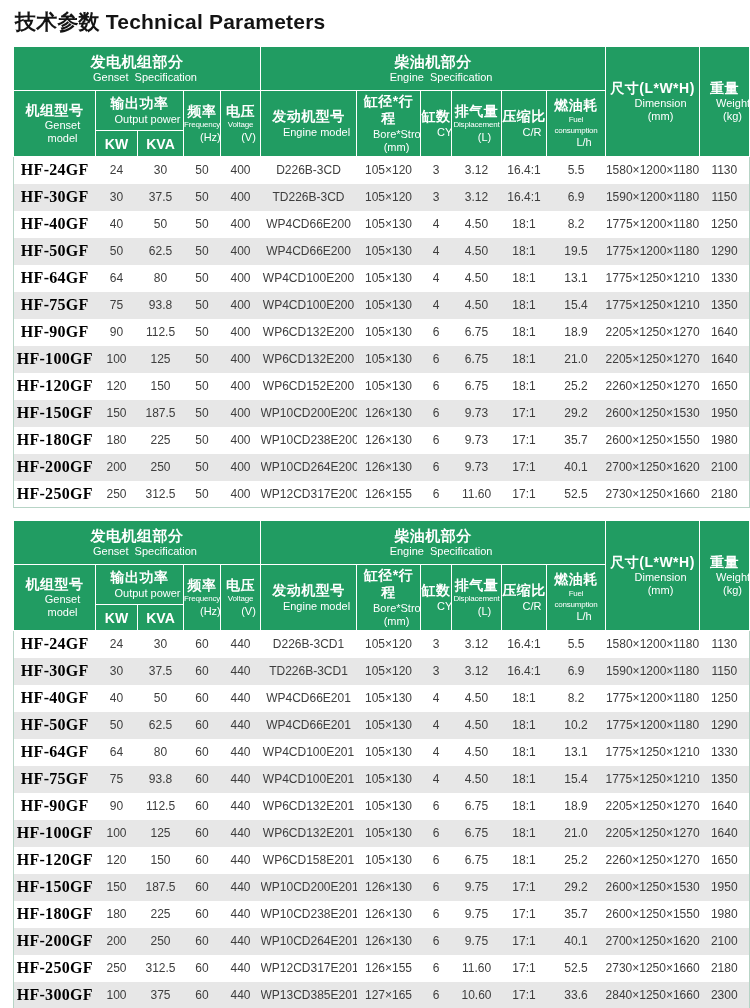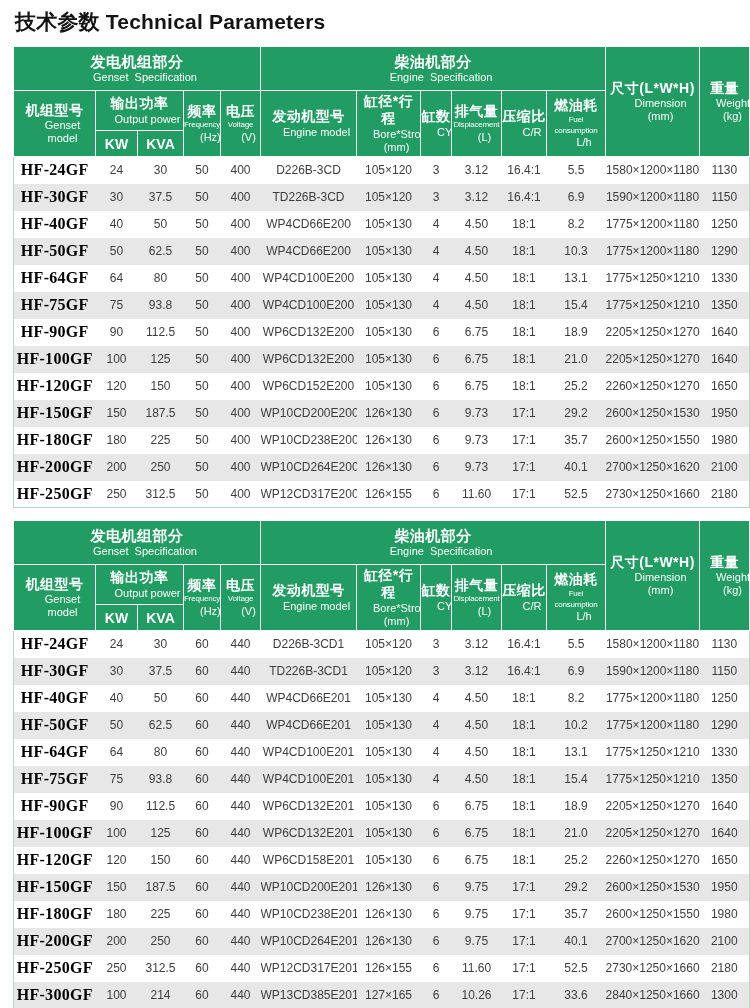--- a/index.html
+++ b/index.html
@@ -188,21 +188,21 @@
           <td class="model">HF-50GF</td>
           <td>50</td>
           <td>62.5</td>
           <td>50</td>
           <td>400</td>
           <td>WP4CD66E200</td>
           <td>105×130</td>
           <td>4</td>
           <td>4.50</td>
           <td>18:1</td>
-          <td>10.3</td>
+          <td>19.5</td>
           <td>1775×1200×1180</td>
           <td>1290</td>
         </tr>
         <tr>
           <td class="model">HF-64GF</td>
           <td>64</td>
           <td>80</td>
           <td>50</td>
           <td>400</td>
           <td>WP4CD100E200</td>
@@ -618,27 +618,27 @@
           <td>6</td>
           <td>11.60</td>
           <td>17:1</td>
           <td>52.5</td>
           <td>2730×1250×1660</td>
           <td>2180</td>
         </tr>
         <tr class="alt">
           <td class="model">HF-300GF</td>
           <td>100</td>
-          <td>214</td>
+          <td>375</td>
           <td>60</td>
           <td>440</td>
           <td>WP13CD385E201</td>
           <td>127×165</td>
           <td>6</td>
-          <td>10.26</td>
+          <td>10.60</td>
           <td>17:1</td>
           <td>33.6</td>
           <td>2840×1250×1660</td>
-          <td>1300</td>
+          <td>2300</td>
         </tr>
       </tbody>
   </table>
 </div>
 
 </body></html>

